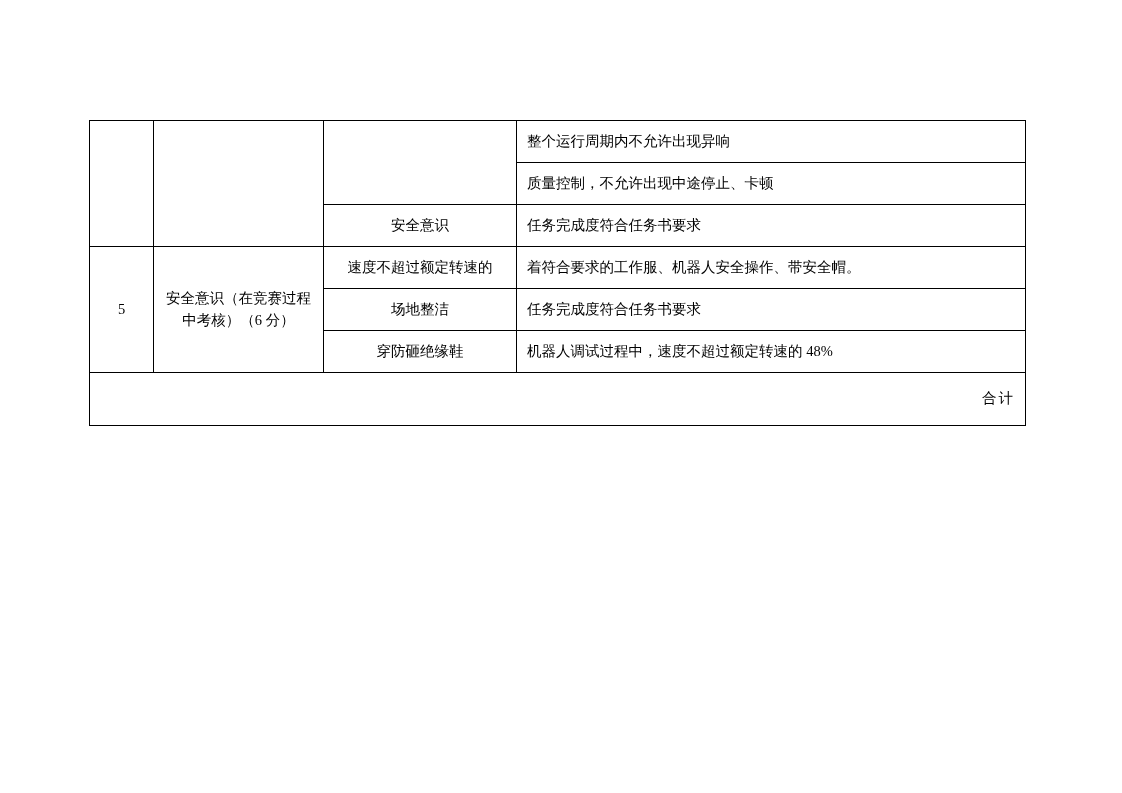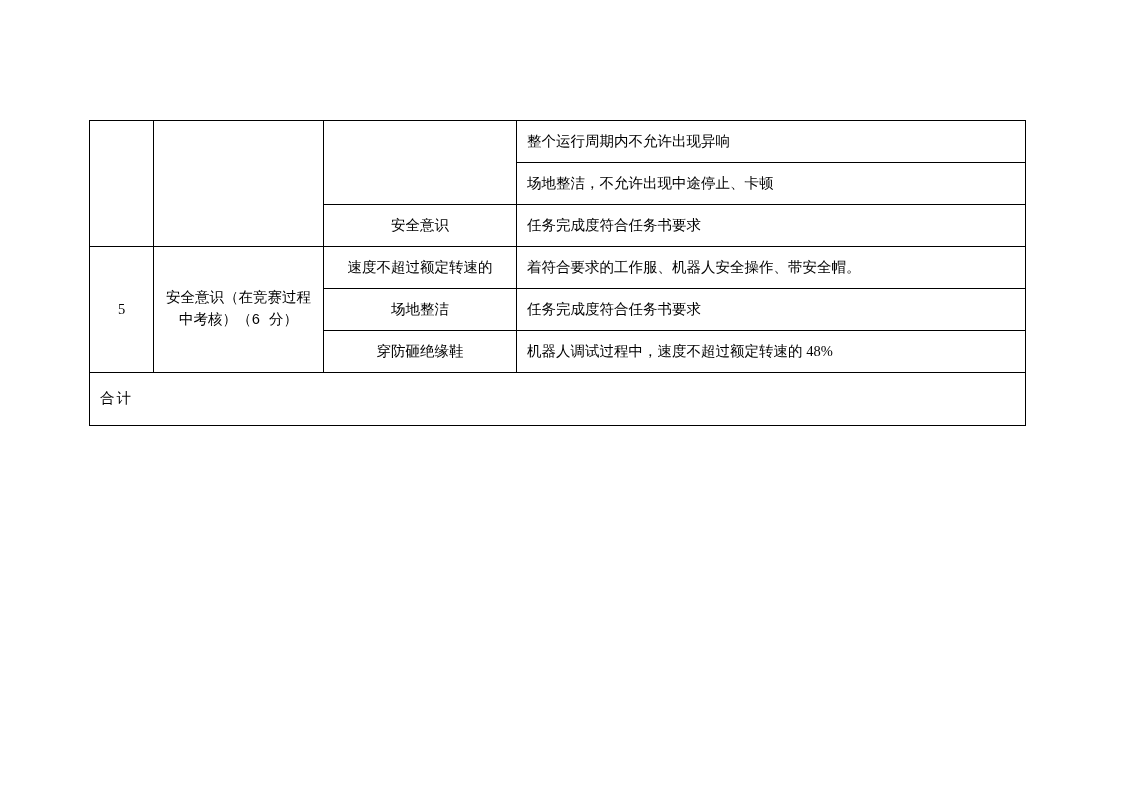--- a/index.html
+++ b/index.html
@@ -57,24 +57,23 @@
     height: 42px;
   }
   .item-cell {
     text-align: center;
     line-height: 1.9;
     padding: 4px 6px;
   }
   .item-cell .line {
     display: block;
     white-space: nowrap;
-    font-family: Liberation Mono, monospace;
   }
   .total-cell {
-    text-align: left;
+    text-align: right;
     height: 40px;
     letter-spacing: 2px;
   }
   .no-cell {
     text-align: center;
     font-size: 14.5px;
   }
 </style>
 </head>
 <body>
@@ -89,21 +88,21 @@
         <col class="c-desc">
       </colgroup>
       <tbody>
         <tr class="row-h">
           <td class="no-cell" rowspan="3"></td>
           <td class="item-cell" rowspan="3"></td>
           <td class="cell-center" rowspan="2"></td>
           <td class="cell-left">整个运行周期内不允许出现异响</td>
         </tr>
         <tr class="row-h">
-          <td class="cell-left">场地整洁，不允许出现中途停止、卡顿</td>
+          <td class="cell-left">质量控制，不允许出现中途停止、卡顿</td>
         </tr>
         <tr class="row-h">
           <td class="cell-center">安全意识</td>
           <td class="cell-left">任务完成度符合任务书要求</td>
         </tr>
         <tr class="row-h">
           <td class="no-cell" rowspan="3">5</td>
           <td class="item-cell" rowspan="3">
             <span class="line">安全意识（在竞赛过程</span>
             <span class="line">中考核）（6 分）</span>

